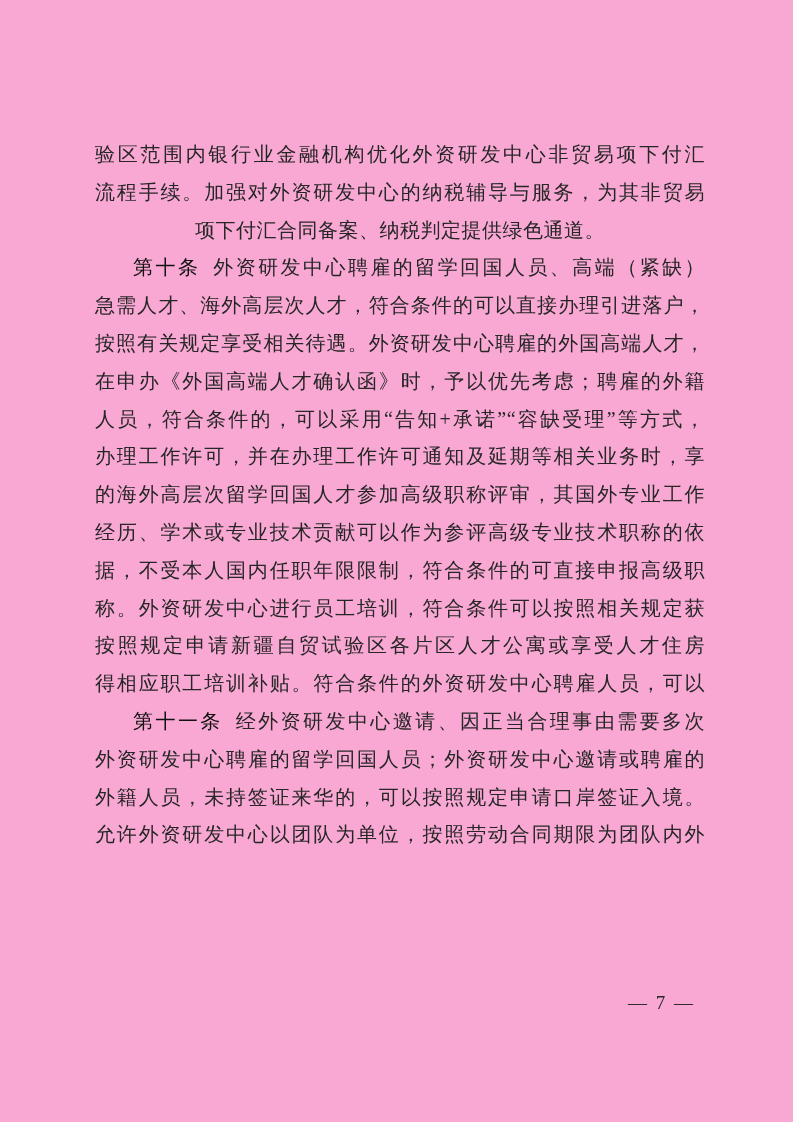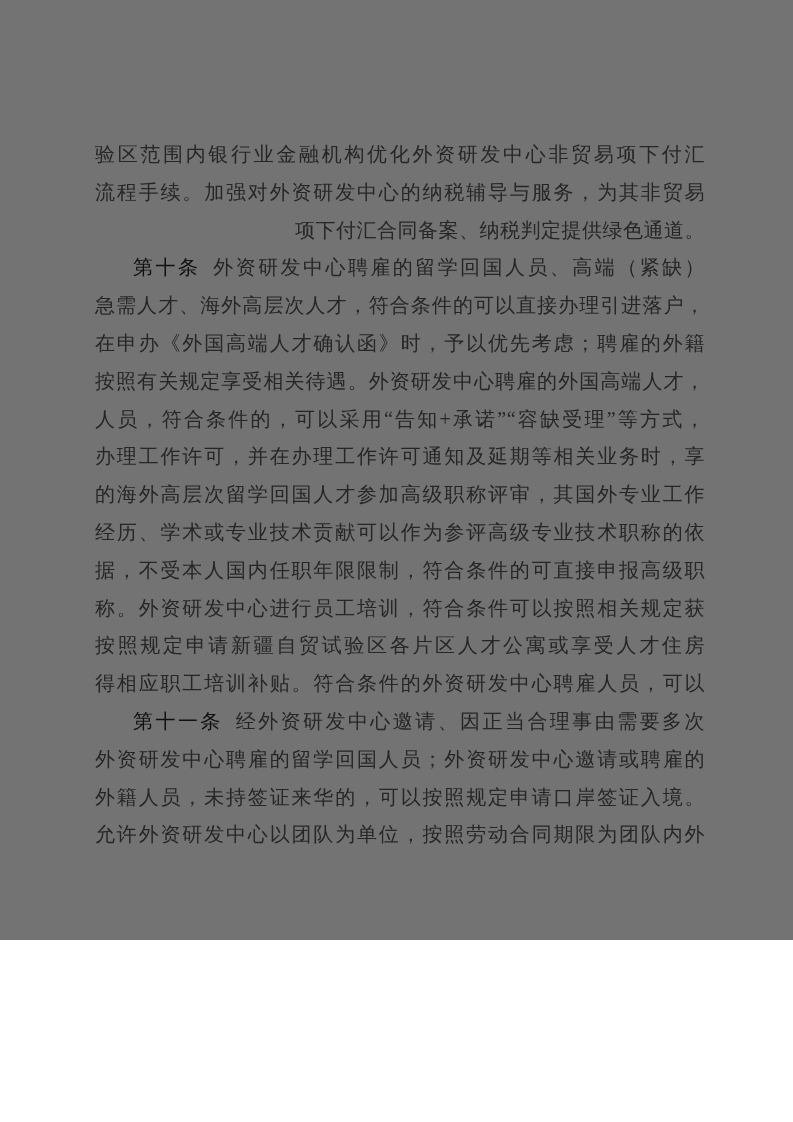--- a/index.html
+++ b/index.html
@@ -3,38 +3,38 @@
 <meta charset="utf-8">
 <style>
   html, body {
     margin: 0;
     padding: 0;
     background: #ffffff;
   }
   .page {
     position: relative;
     width: 793px;
-    height: 940px;
-    background: #737373;
+    height: 1122px;
+    background: #f9a8d4;
     font-family: "Liberation Serif", "DejaVu Serif", serif;
     color: #262626;
     overflow: hidden;
   }
   .content {
     position: absolute;
     left: 95px;
     top: 136px;
     width: 610px;
   }
   .line {
     height: 37.8px;
     line-height: 37.8px;
     font-size: 20px;
     letter-spacing: 0.5px;
-    text-align: right;
+    text-align: center;
   }
   .line.justify {
     text-align: justify;
     text-align-last: justify;
     text-justify: inter-character;
   }
   .line.indent {
     text-indent: 38px;
   }
   .article-heading {
@@ -60,22 +60,22 @@
 </head>
 <body>
 
 <div class="page">
   <div class="content">
       <div class="line justify">验区范围内银行业金融机构优化外资研发中心非贸易项下付汇</div>
       <div class="line justify">流程手续。加强对外资研发中心的纳税辅导与服务，为其非贸易</div>
       <div class="line">项下付汇合同备案、纳税判定提供绿色通道。</div>
       <div class="line justify indent"><span class="article-heading">第十条</span><span class="heading-gap"></span>外资研发中心聘雇的留学回国人员、高端（紧缺）</div>
       <div class="line justify">急需人才、海外高层次人才，符合条件的可以直接办理引进落户，</div>
+      <div class="line justify">按照有关规定享受相关待遇。外资研发中心聘雇的外国高端人才，</div>
       <div class="line justify">在申办《外国高端人才确认函》时，予以优先考虑；聘雇的外籍</div>
-      <div class="line justify">按照有关规定享受相关待遇。外资研发中心聘雇的外国高端人才，</div>
       <div class="line justify">人员，符合条件的，可以采用“告知+承诺”“容缺受理”等方式，</div>
       <div class="line justify">办理工作许可，并在办理工作许可通知及延期等相关业务时，享</div>
       <div class="line justify">的海外高层次留学回国人才参加高级职称评审，其国外专业工作</div>
       <div class="line justify">经历、学术或专业技术贡献可以作为参评高级专业技术职称的依</div>
       <div class="line justify">据，不受本人国内任职年限限制，符合条件的可直接申报高级职</div>
       <div class="line justify">称。外资研发中心进行员工培训，符合条件可以按照相关规定获</div>
       <div class="line justify">按照规定申请新疆自贸试验区各片区人才公寓或享受人才住房</div>
       <div class="line justify">得相应职工培训补贴。符合条件的外资研发中心聘雇人员，可以</div>
       <div class="line justify indent"><span class="article-heading">第十一条</span><span class="heading-gap"></span>经外资研发中心邀请、因正当合理事由需要多次</div>
       <div class="line justify">外资研发中心聘雇的留学回国人员；外资研发中心邀请或聘雇的</div>

